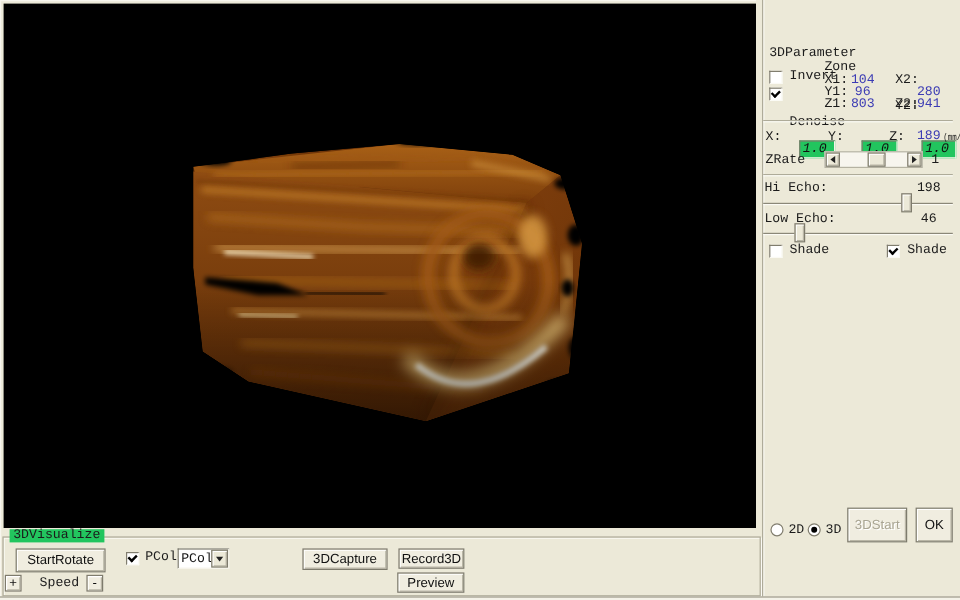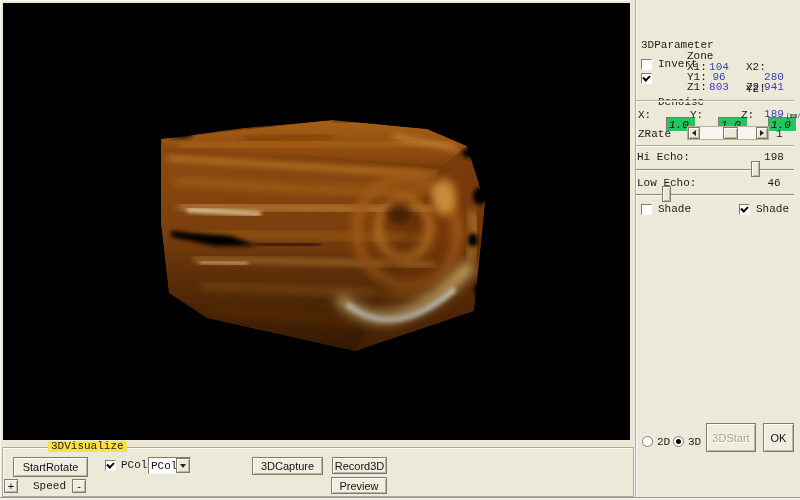--- a/index.html
+++ b/index.html
@@ -41,22 +41,22 @@
   .sbar .sbtn{position:absolute;top:0;width:12px;height:12px;background:#ece9d8;border:1px solid #7e7b6d;
       box-shadow:inset 1px 1px 0 #fff,inset -1px -1px 0 #b9b6a6;box-sizing:border-box;
       display:flex;align-items:center;justify-content:center;}
   .tri-l{width:0;height:0;border-top:3px solid transparent;border-bottom:3px solid transparent;border-right:4px solid #222;}
   .tri-r{width:0;height:0;border-top:3px solid transparent;border-bottom:3px solid transparent;border-left:4px solid #222;}
   .tri-d{width:0;height:0;border-left:3px solid transparent;border-right:3px solid transparent;border-top:4px solid #222;}
   .sbar .sthumb{position:absolute;top:0;height:12px;background:#ece9d8;border:1px solid #7e7b6d;
       box-shadow:inset 1px 1px 0 #fff,inset -1px -1px 0 #b9b6a6;box-sizing:border-box;}
   .groupbox{position:absolute;border:1px solid #aeab99;box-shadow:1px 1px 0 #fbfaf4,inset 1px 1px 0 #fbfaf4;
       box-sizing:border-box;}
-  .groupbox .legend{position:absolute;top:-7px;left:5px;background:#fde047;padding:0 3px;
-      font-size:11px;line-height:11px;color:#1b1b1b;white-space:nowrap;margin-left:40px;}
+  .groupbox .legend{position:absolute;top:-7px;left:5px;background:#22c55e;padding:0 3px;
+      font-size:11px;line-height:11px;color:#1b1b1b;white-space:nowrap;}
   .combo{position:absolute;background:#fff;border:1px solid;border-color:#7e7b6d #f4f2e8 #f4f2e8 #7e7b6d;
       box-sizing:border-box;}
   .combo .ctext{position:absolute;left:2px;top:2px;font-size:11px;color:#111;white-space:nowrap;}
   .combo .cbtn{position:absolute;right:0;top:0;bottom:0;width:14px;background:#ece9d8;border:1px solid #7e7b6d;
       box-shadow:inset 1px 1px 0 #fff,inset -1px -1px 0 #b9b6a6;box-sizing:border-box;
       display:flex;align-items:center;justify-content:center;}
   .unit{font-size:8px;transform:scaleX(.78);transform-origin:left center;}
   #bottom-edge{position:absolute;left:0;top:497px;width:800px;height:3px;background:#f4f2e8;border-top:1px solid #9c9988;}
 </style>
 </head>

